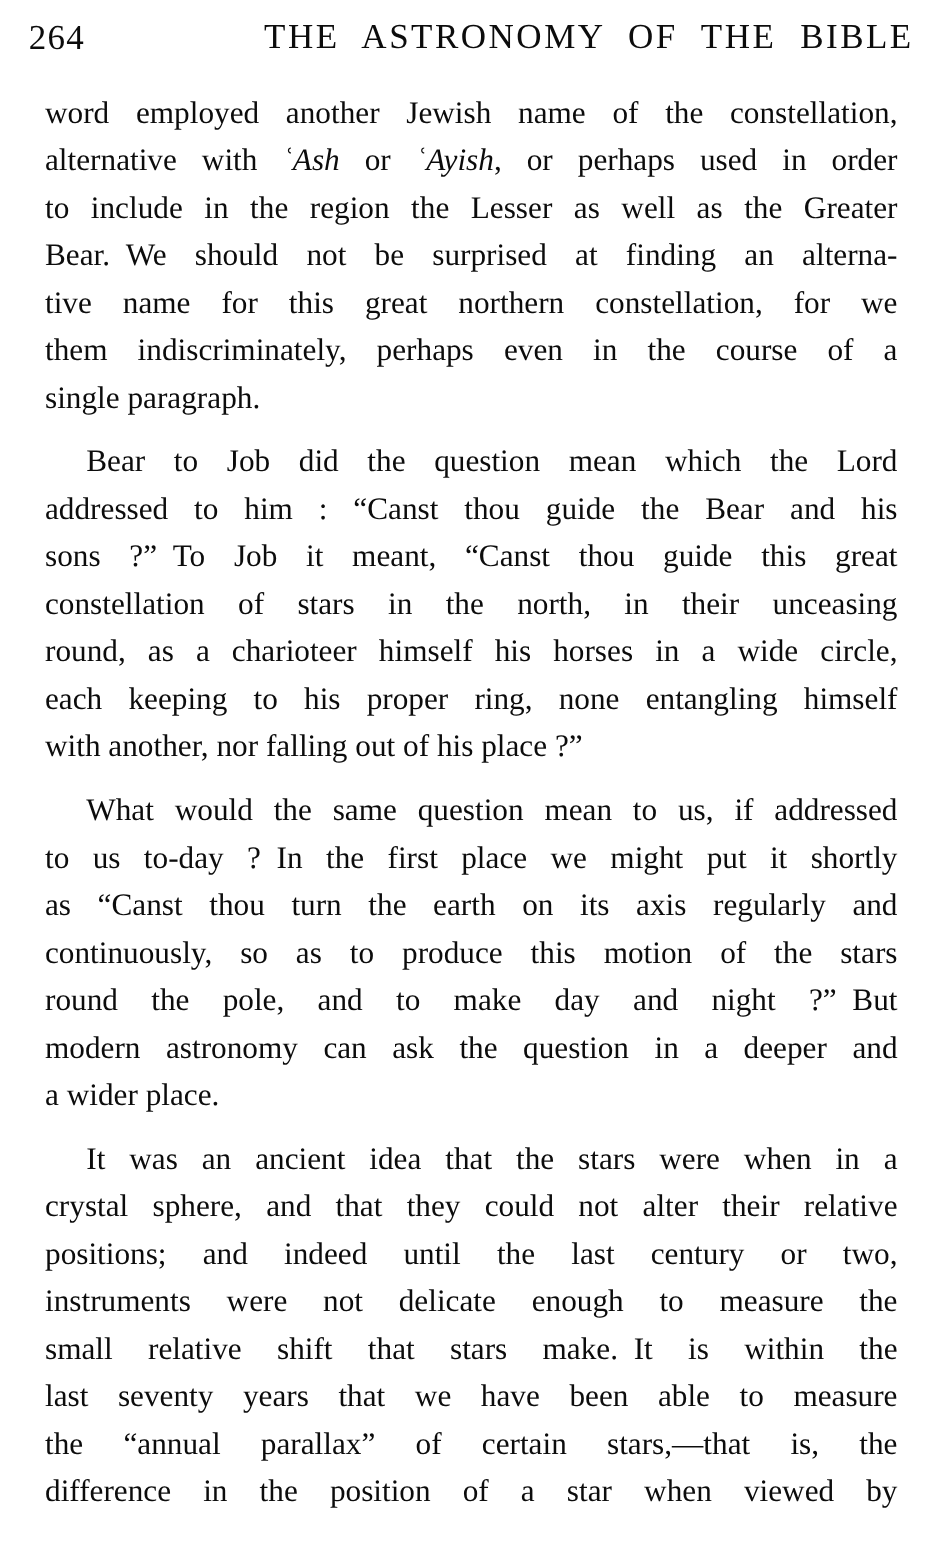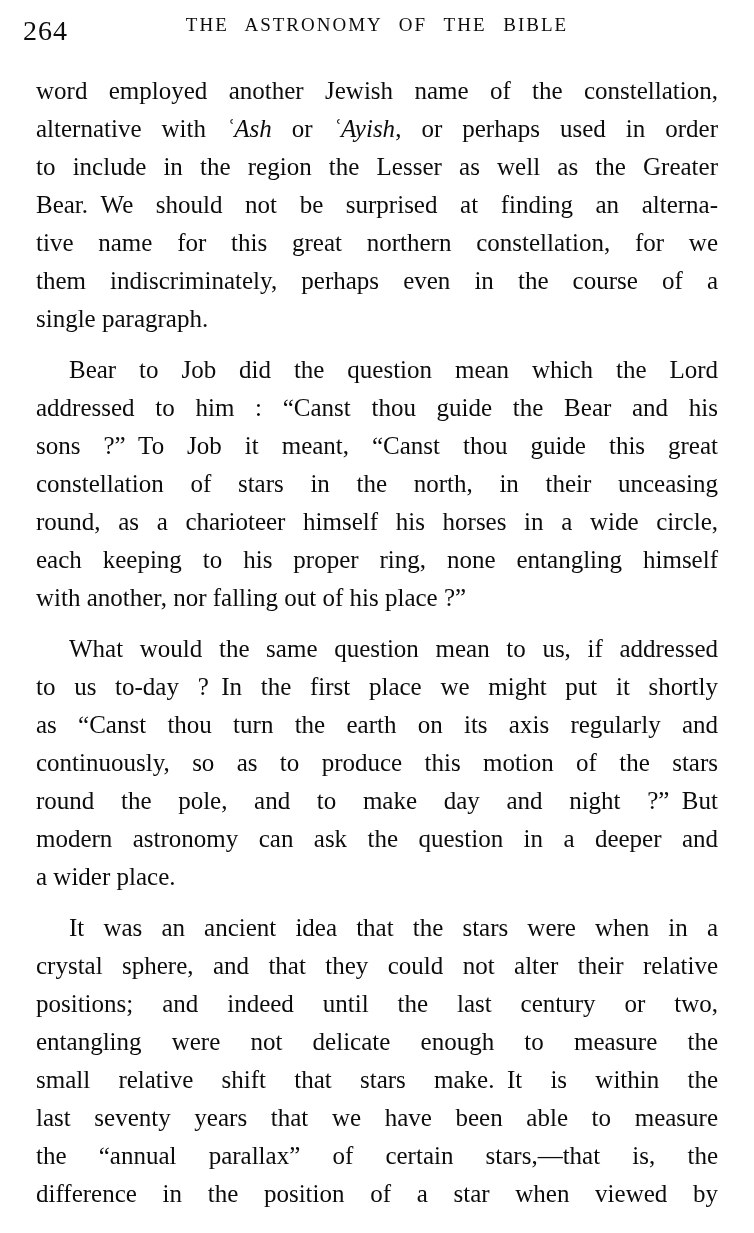--- a/index.html
+++ b/index.html
@@ -20,22 +20,22 @@
     padding: 0 23px;
   }
   .page-num {
     position: absolute;
     left: 23px;
     top: 1px;
     font-size: 28px;
     letter-spacing: 1px;
   }
   .head-title {
-    text-align: center;
-    font-size: 19px;
+    text-align: right;
+    font-size: 28px;
     letter-spacing: 2px;
     word-spacing: 10px;
     white-space: nowrap;
   }
   .body-text {
     margin-top: 22px;
     padding: 0 23px;
     font-size: 25px;
     line-height: 38px;
   }
@@ -81,20 +81,20 @@
         <div class="line"><span>as “Canst thou turn the earth on its axis regularly and</span></div>
         <div class="line"><span>continuously, so as to produce this motion of the stars</span></div>
         <div class="line"><span>round the pole, and to make day and night ?” But</span></div>
         <div class="line"><span>modern astronomy can ask the question in a deeper and</span></div>
         <div class="line line-last"><span>a wider place.</span></div>
       </div>
       <div class="paragraph">
         <div class="line line-indent"><span>It was an ancient idea that the stars were when in a</span></div>
         <div class="line"><span>crystal sphere, and that they could not alter their relative</span></div>
         <div class="line"><span>positions; and indeed until the last century or two,</span></div>
-        <div class="line"><span>entangling were not delicate enough to measure the</span></div>
+        <div class="line"><span>instruments were not delicate enough to measure the</span></div>
         <div class="line"><span>small relative shift that stars make. It is within the</span></div>
         <div class="line"><span>last seventy years that we have been able to measure</span></div>
         <div class="line"><span>the “annual parallax” of certain stars,—that is, the</span></div>
         <div class="line"><span>difference in the position of a star when viewed by</span></div>
       </div>
     </main>
 </div>
 
 </body></html>

